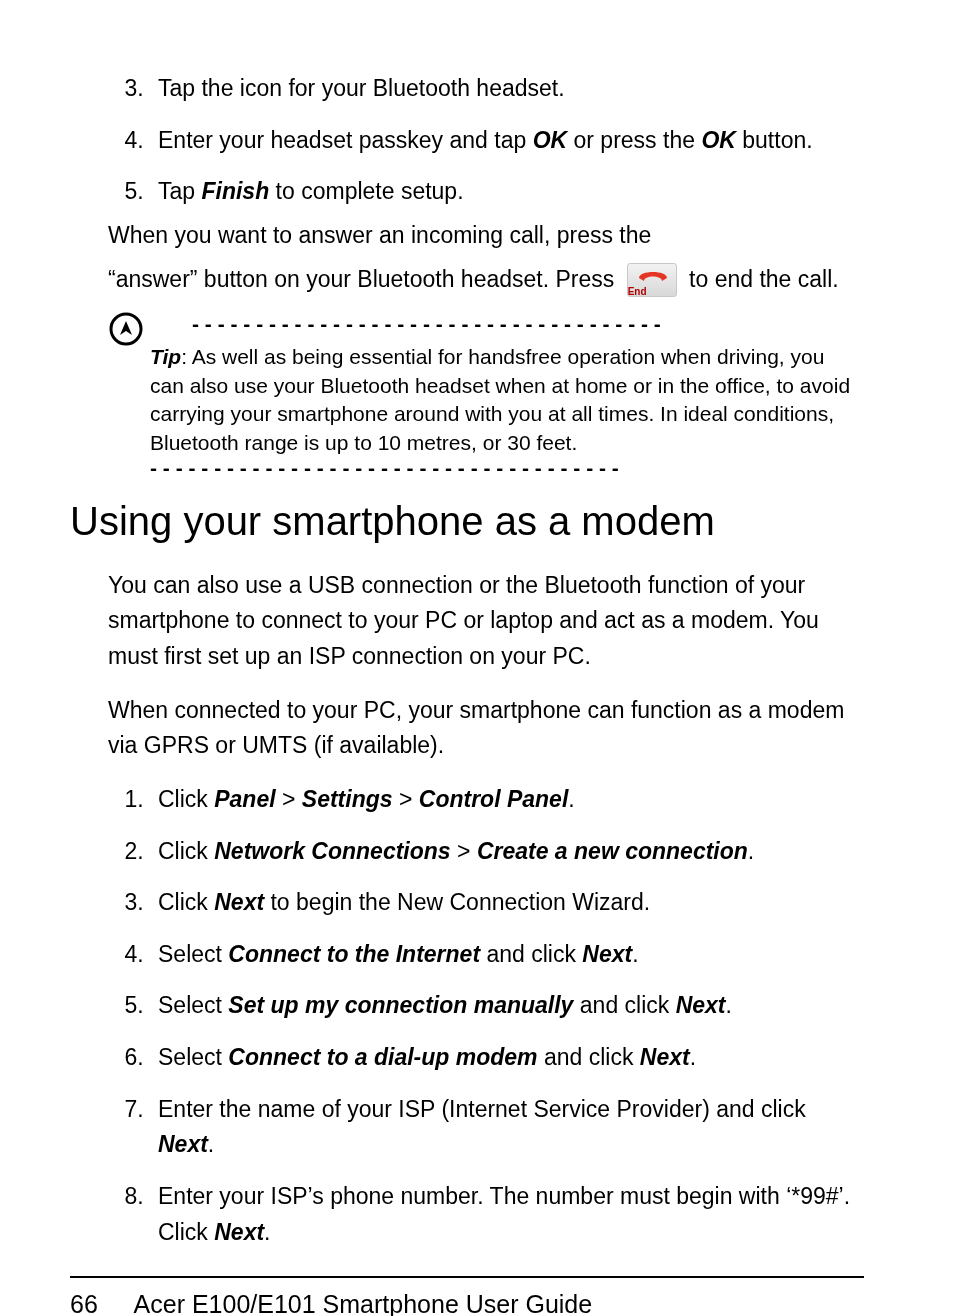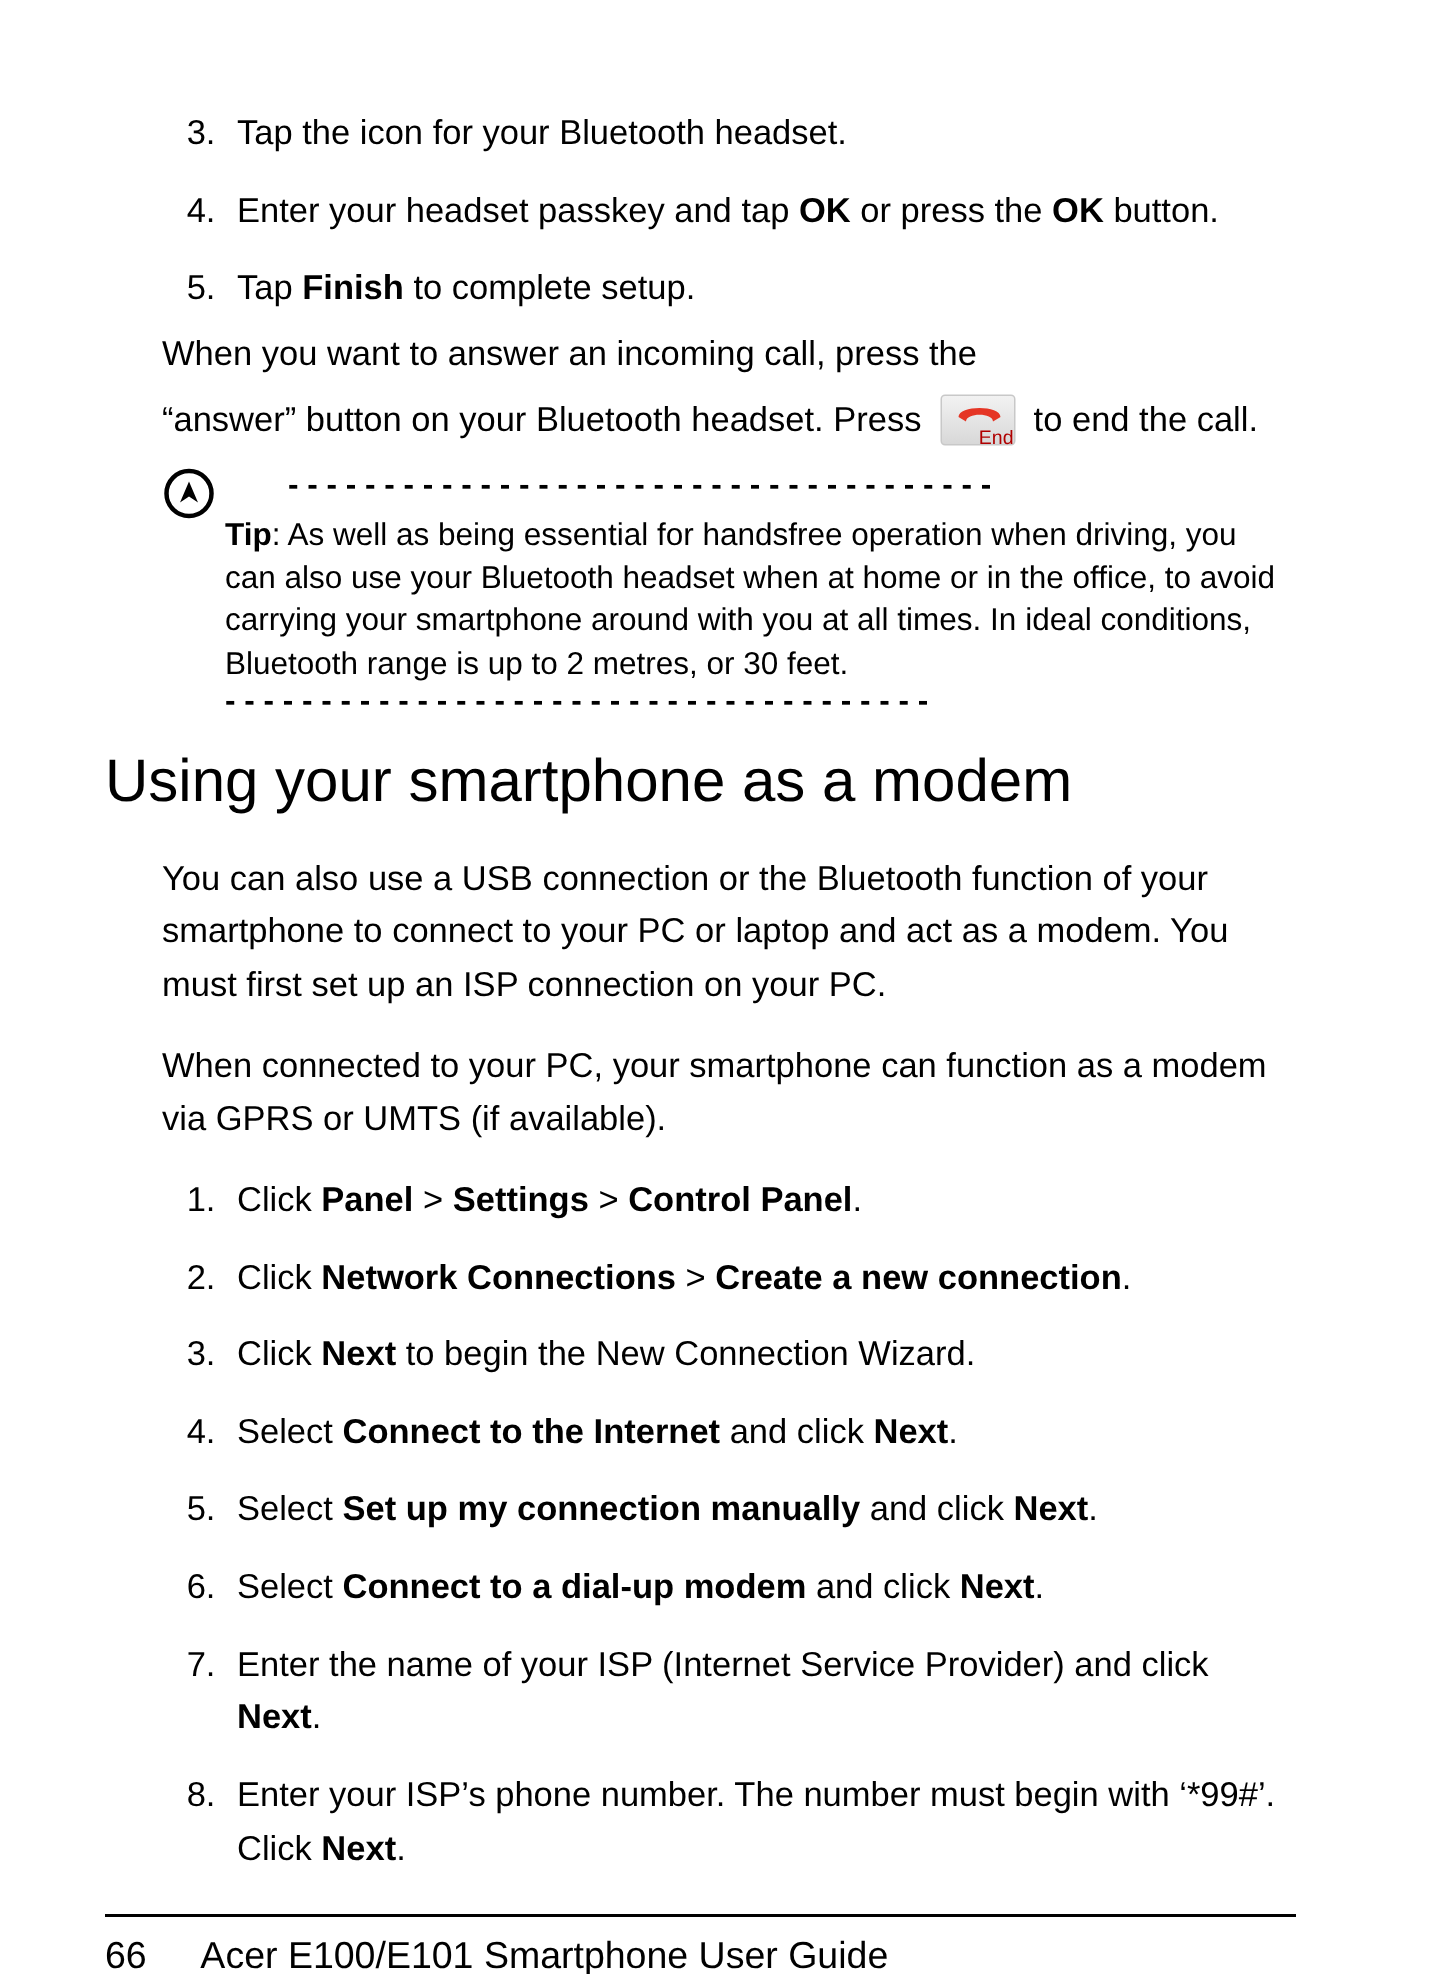--- a/index.html
+++ b/index.html
@@ -27,44 +27,45 @@
       line-height: 1.55;
       margin: 16px 0 3px 0;
       padding-left: 8px;
     }
     ol.steps li::marker { font-size: 23px; }
     p.body {
       font-size: 23px;
       line-height: 1.55;
       margin: 0 0 18px 0;
     }
-    .bold { font-weight: 700; }
+    .bold { font-weight: 700; font-style: italic; }
     .end-btn {
       display: inline-block;
       width: 50px;
       height: 34px;
       vertical-align: middle;
       margin: 0 6px;
       background: linear-gradient(#f2f2f2, #d8d8d8);
       border: 1px solid #c8c8c8;
       border-radius: 3px;
       position: relative;
     }
     .end-btn svg {
       position: absolute;
       top: 1px; left: 8px;
       width: 34px; height: 22px;
     }
     .end-btn .lbl {
       position: absolute;
       bottom: 0px; left: 0; right: 0;
-      text-align: right;
-      font-size: 13px;
+      text-align: left;
+      font-size: 10px;
       color: #b00000;
       line-height: 9px;
+      font-weight: bold;
     }
     .tip-block {
       margin: 14px 0 2px 0;
       padding-left: 38px;
       position: relative;
     }
     .tip-icon {
       position: absolute;
       left: 38px;
       top: -4px;
@@ -137,21 +138,21 @@
 
   <div class="tip-block">
     <span class="tip-icon">
       <svg viewBox="0 0 36 36">
         <circle cx="18" cy="18" r="15" fill="none" stroke="#000" stroke-width="3"></circle>
         <path d="M12 24 L18 10 L24 24 L18 20 Z" fill="#000"></path>
       </svg>
     </span>
     <span class="dashed-top"> - - - - - - - - - - - - - - - - - - - - - - - - - - - - - - - - - - - - -</span>
     <p class="tip-text">
-      <span class="bold">Tip</span><span>: As well as being essential for handsfree operation when driving, you can also use your Bluetooth headset when at home or in the office, to avoid carrying your smartphone around with you at all times. In ideal conditions, Bluetooth range is up to 2 metres, or 30 feet.</span>
+      <span class="bold">Tip</span><span>: As well as being essential for handsfree operation when driving, you can also use your Bluetooth headset when at home or in the office, to avoid carrying your smartphone around with you at all times. In ideal conditions, Bluetooth range is up to 10 metres, or 30 feet.</span>
     </p>
     <span class="dashed-bottom"> - - - - - - - - - - - - - - - - - - - - - - - - - - - - - - - - - - - - -</span>
   </div>
 
   <h1 class="section">Using your smartphone as a modem</h1>
 
   <div class="content-col">
     <p class="body">You can also use a USB connection or the Bluetooth function of your smartphone to connect to your PC or laptop and act as a modem. You must first set up an ISP connection on your PC.</p>
     <p class="body">When connected to your PC, your smartphone can function as a modem via GPRS or UMTS (if available).</p>
     <ol class="steps" start="1" id="modem-steps">

